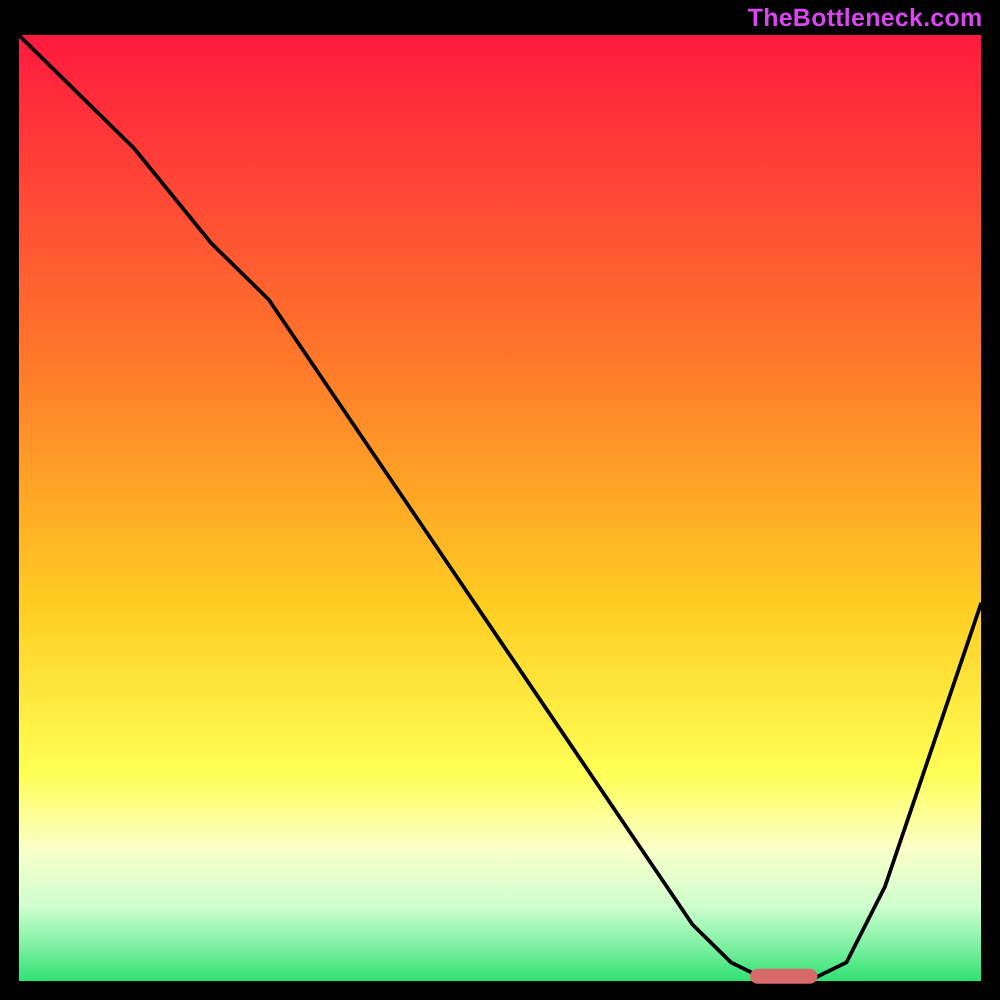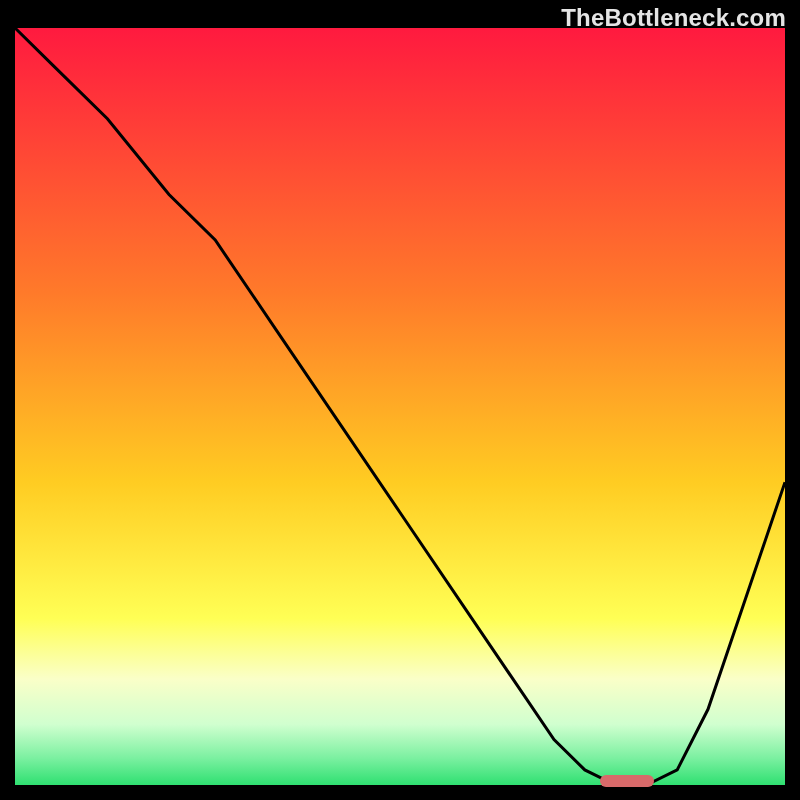--- a/index.html
+++ b/index.html
@@ -23,23 +23,23 @@
     position: absolute;
     left: 0;
     top: 0;
     width: 770px;
     height: 757px;
   }
   .watermark {
     position: absolute;
     top: 4px;
     right: 14px;
-    font-size: 24px;
+    font-size: 20px;
     font-weight: 600;
-    color: #e5e5e5;
+    color: #d946ef;
     letter-spacing: 0.2px;
   }
   .marker {
     position: absolute;
     background: #d86a6a;
     border-radius: 6px;
     height: 12px;
   }
 </style>
 </head>

